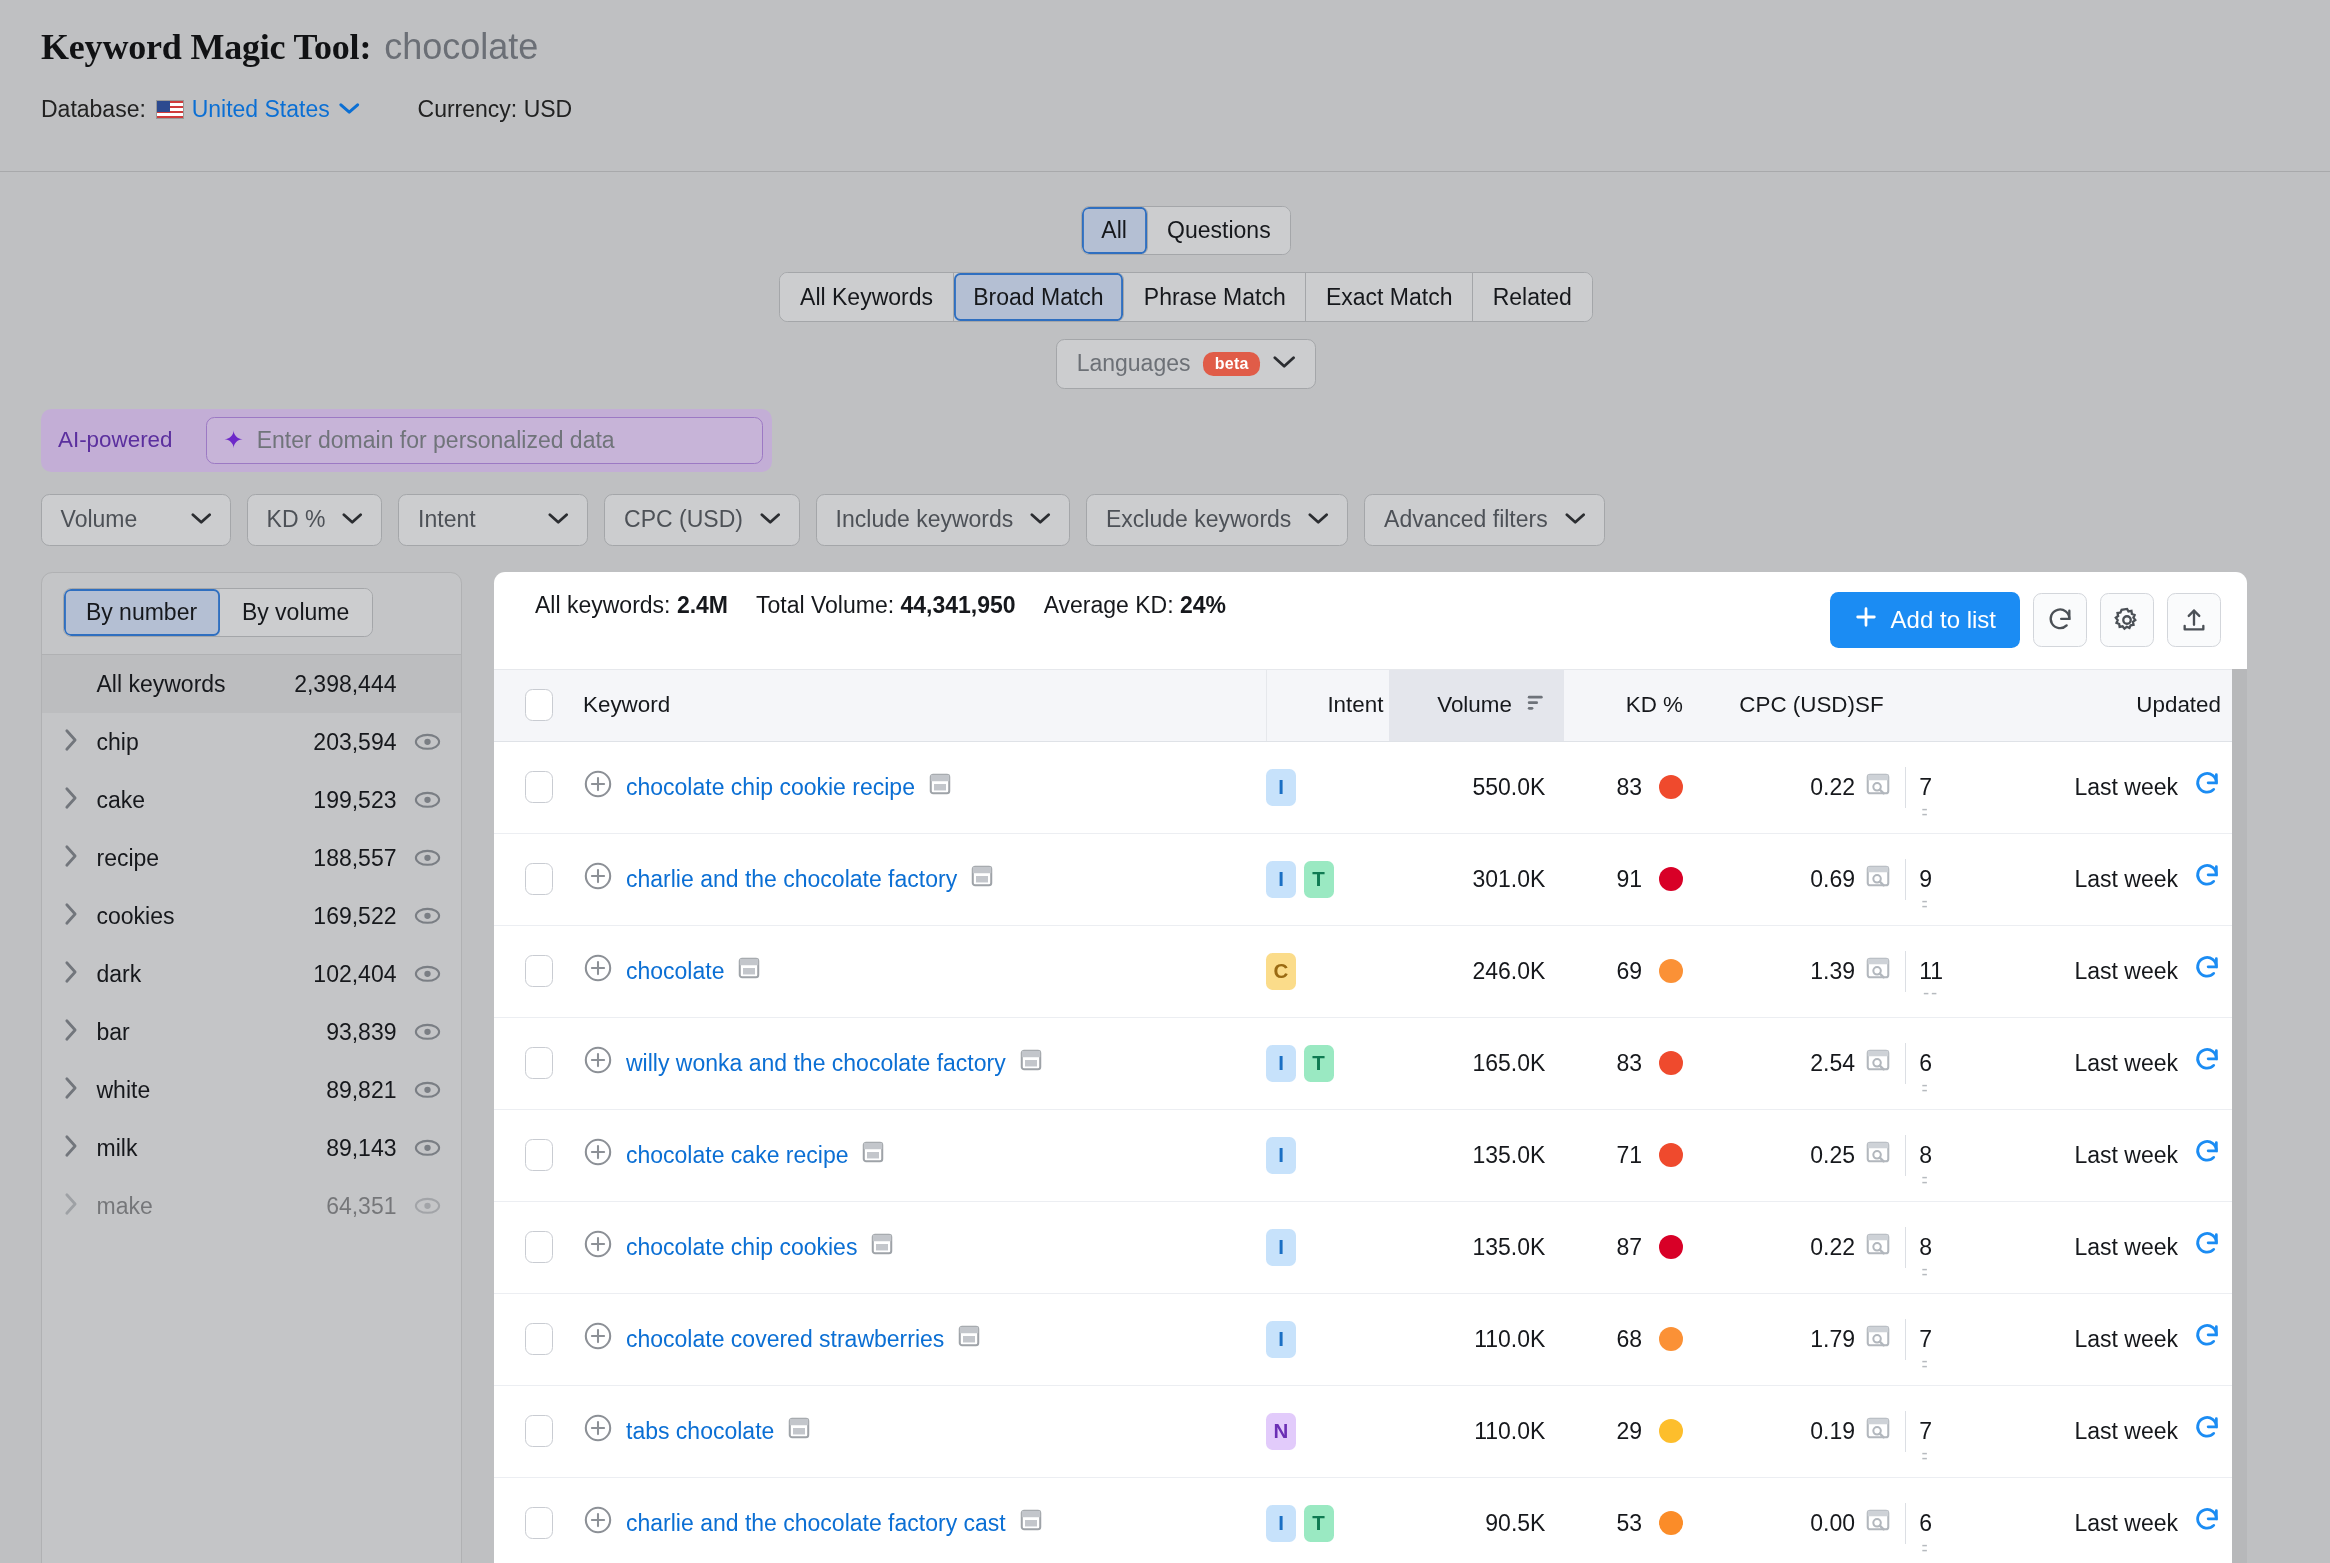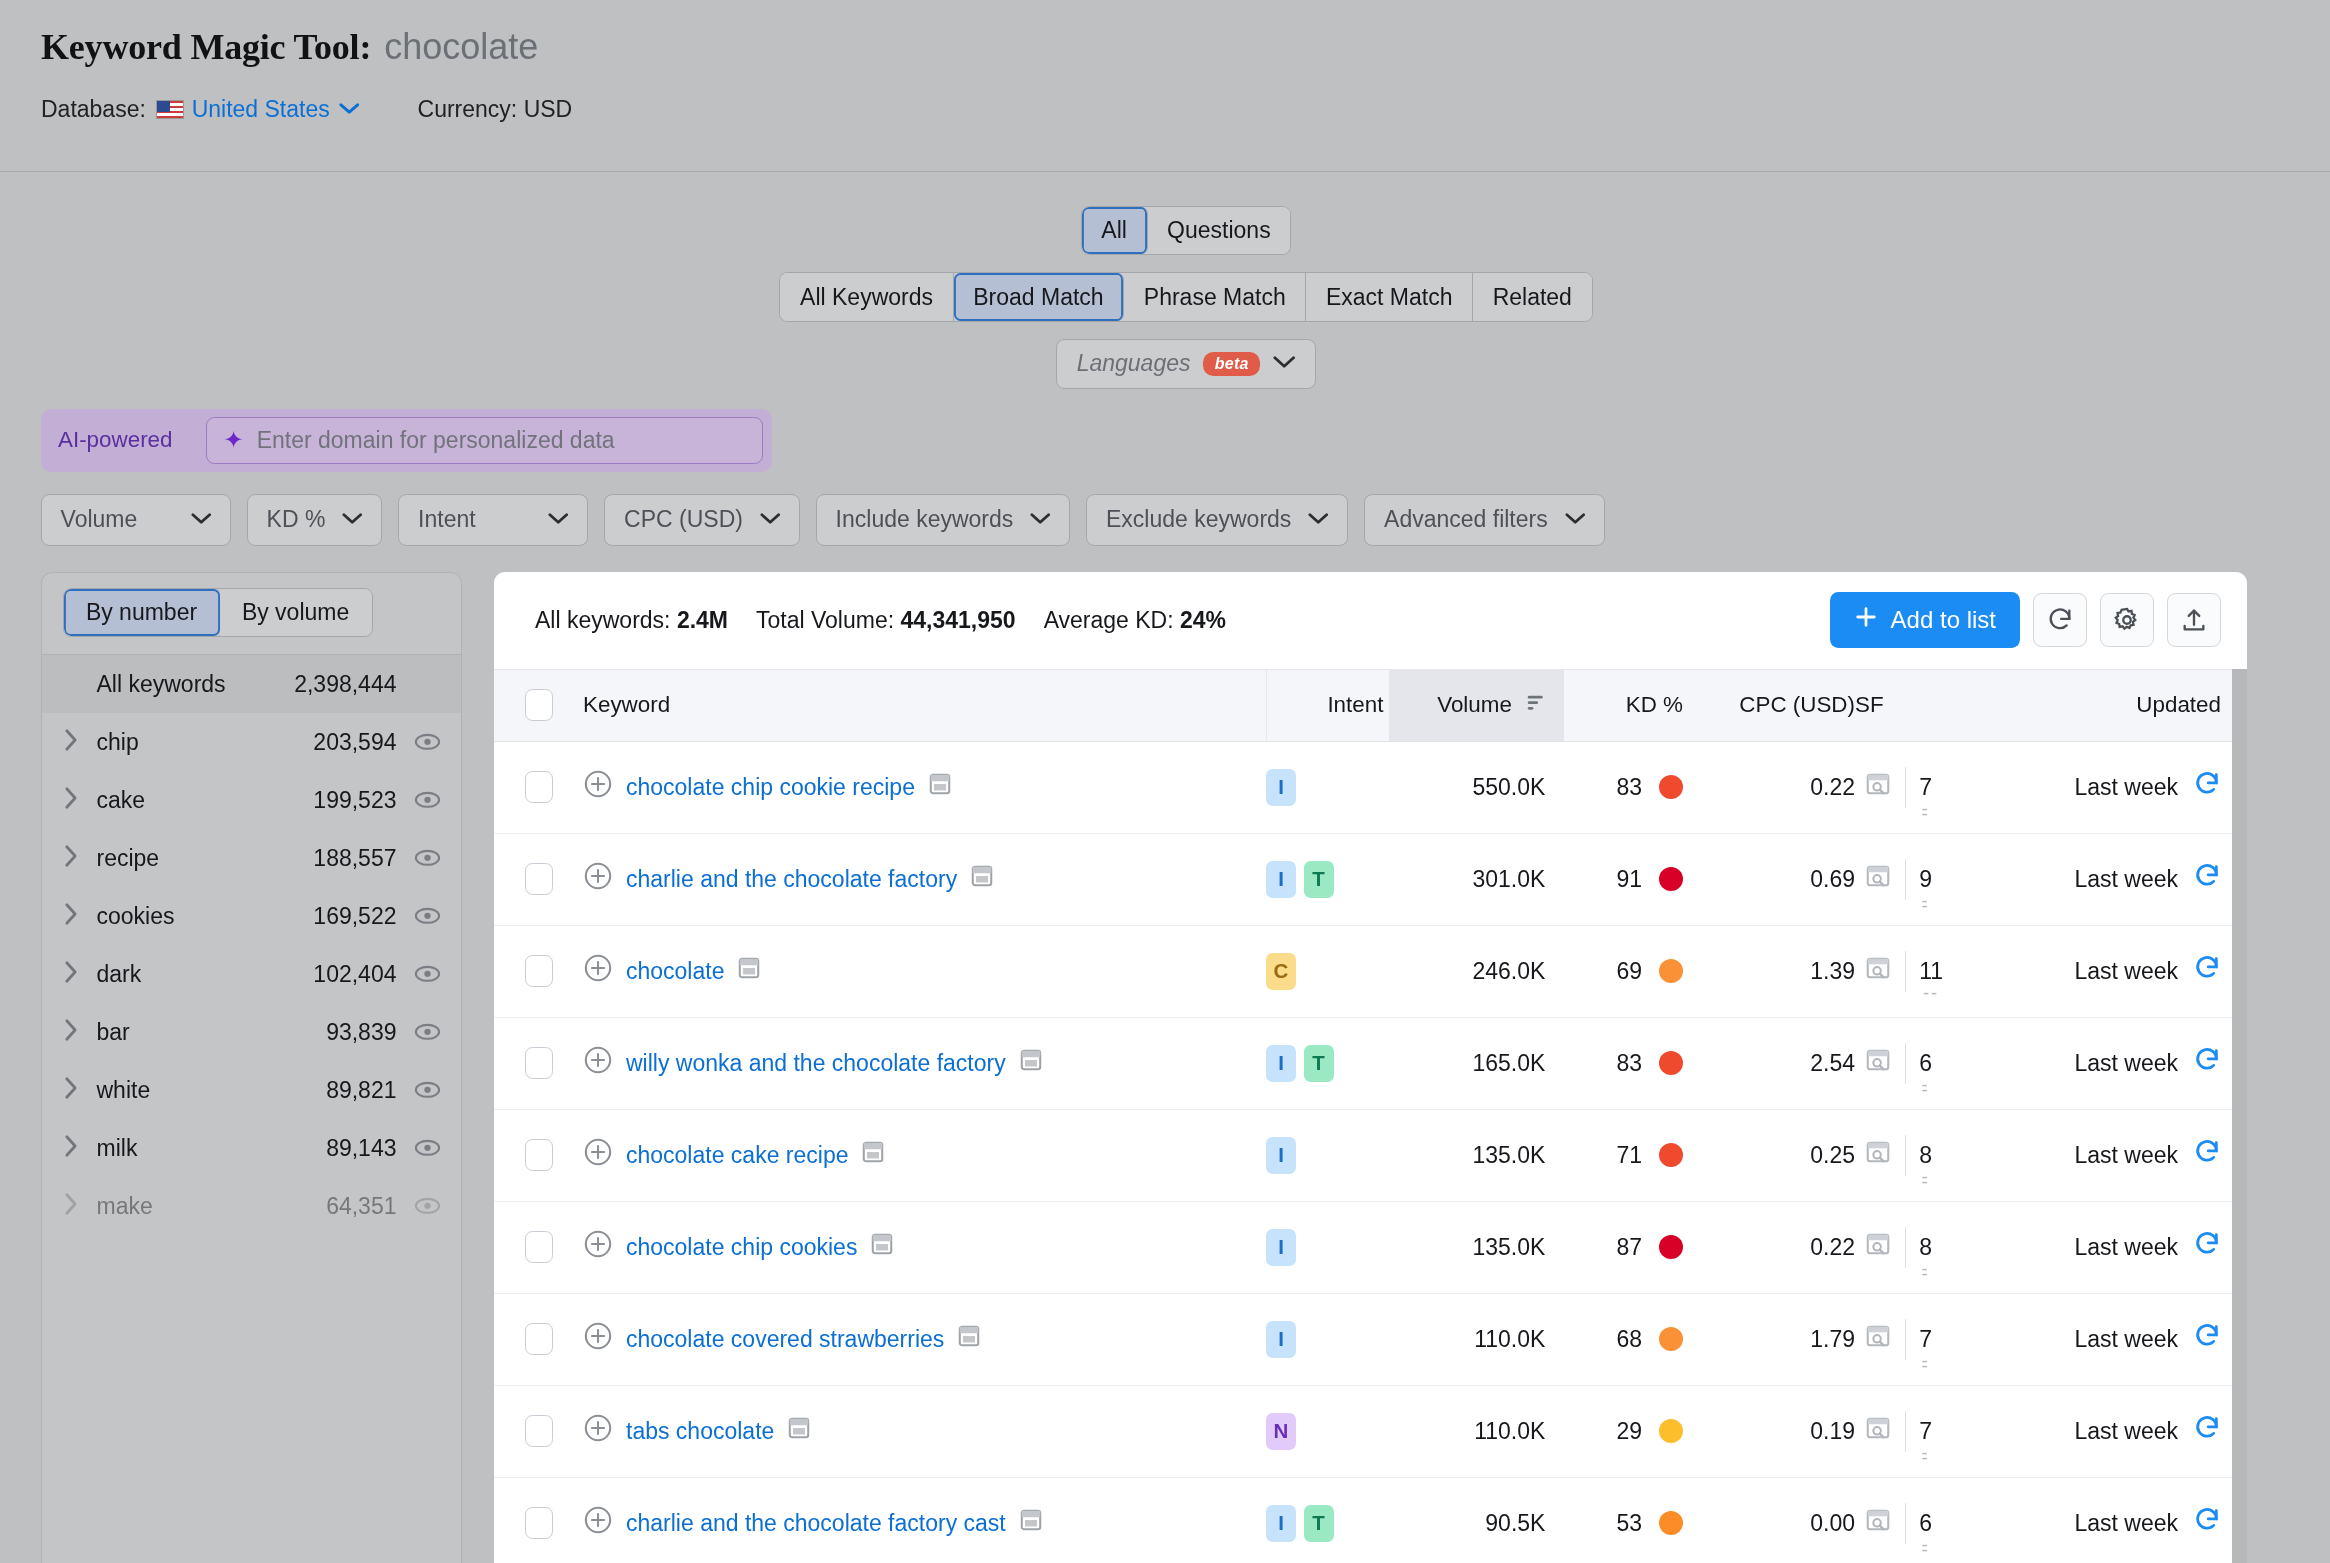--- a/index.html
+++ b/index.html
@@ -40,21 +40,21 @@
   .btn-group { display: flex; border: 0.9px solid #a4a6a9; border-radius: 8.4px; overflow: hidden; background: #cccdcf; }
   .btn-group .tab {
     font-size: 23px; color: #16181c; padding: 10.3px 19.6px; cursor: pointer;
     border-right: 0.9px solid #a4a6a9; background: #cccdcf; white-space: nowrap;
   }
   .btn-group .tab:last-child { border-right: none; }
   .btn-group .tab.active { background: #b4bfd3; box-shadow: inset 0 0 0 1.9px #2f6fc0; border-radius: 6.5px; }
   .lang-pill {
     display: flex; align-items: center; gap: 13px;
     border: 0.9px solid #a4a6a9; border-radius: 8.4px; background: #cccdcf;
-    padding: 10.3px 19.6px; font-size: 23px; color: #6c7076; font-style: italic;
+    padding: 10.3px 19.6px; font-size: 23px; color: #6c7076;
   }
   .beta-badge {
     background: #e05c48; color: #fff; font-size: 16px; font-weight: bold;
     padding: 2.8px 11.2px; border-radius: 10.3px; letter-spacing: 0.3px;
   }
 
   
   .ai-row { padding: 20.5px 0 0 41px; }
   .ai-wrap {
     display: inline-flex; align-items: center; gap: 16px;
@@ -108,21 +108,21 @@
   }
   .eye svg { display: block; }
   .side-row.faded { opacity: .45; }
 
   
   .table-card {
     width: 1753px; background: #fff; border-radius: 11.2px 11.2px 0 0;
     overflow: hidden; height: 1081px; position: relative;
   }
   .table-top {
-    display: flex; align-items: center; justify-content: space-between;
+    display: flex; justify-content: space-between;
     padding: 20.5px 26px 20.5px 41px; height: 97px;
   }
   .stats { display: flex; align-items: baseline; gap: 28px; font-size: 23px; color: #16181c; }
   .stats b { font-weight: bold; }
   .top-actions { display: flex; align-items: center; gap: 13px; }
   .add-btn {
     display: flex; align-items: center; gap: 13px; background: #1b8cf3; color: #fff;
     border: none; border-radius: 8.4px; padding: 13px 24px; font-size: 24px; cursor: pointer;
   }
   .icon-btn {

